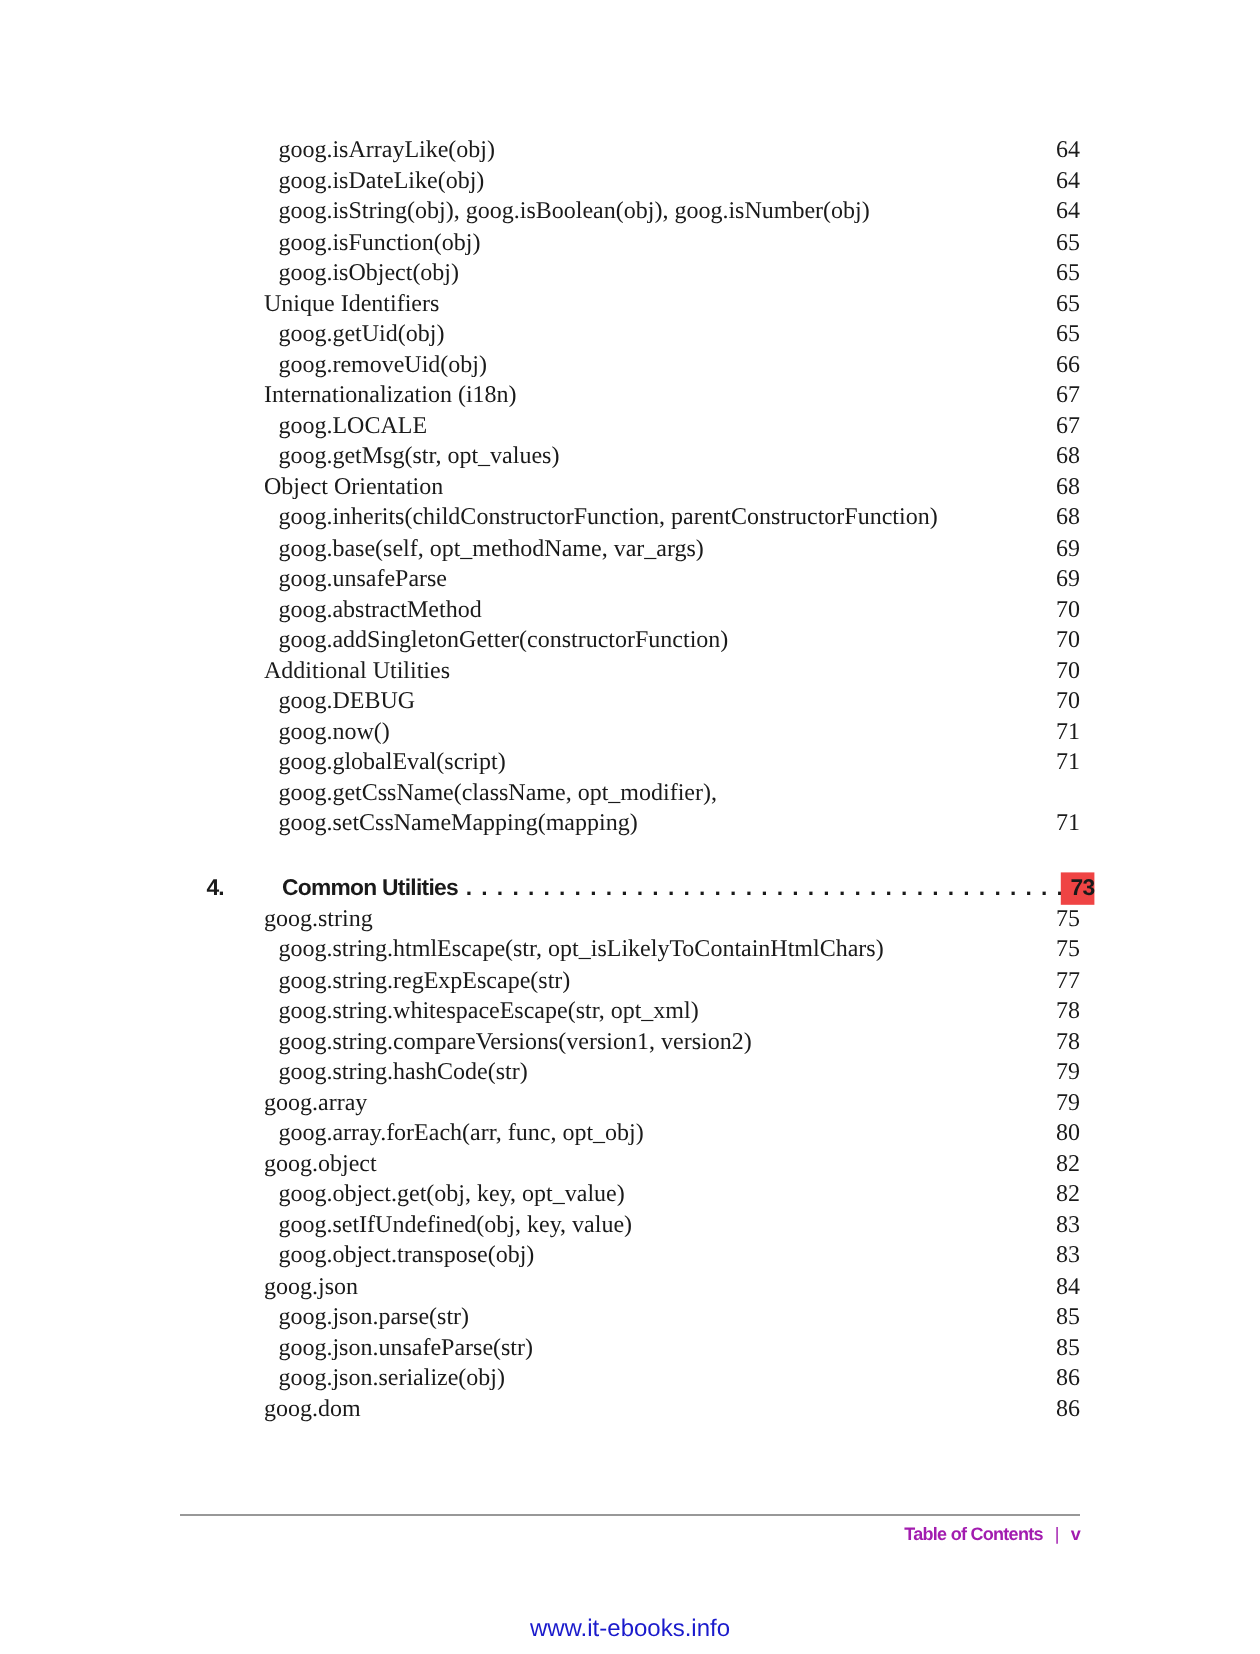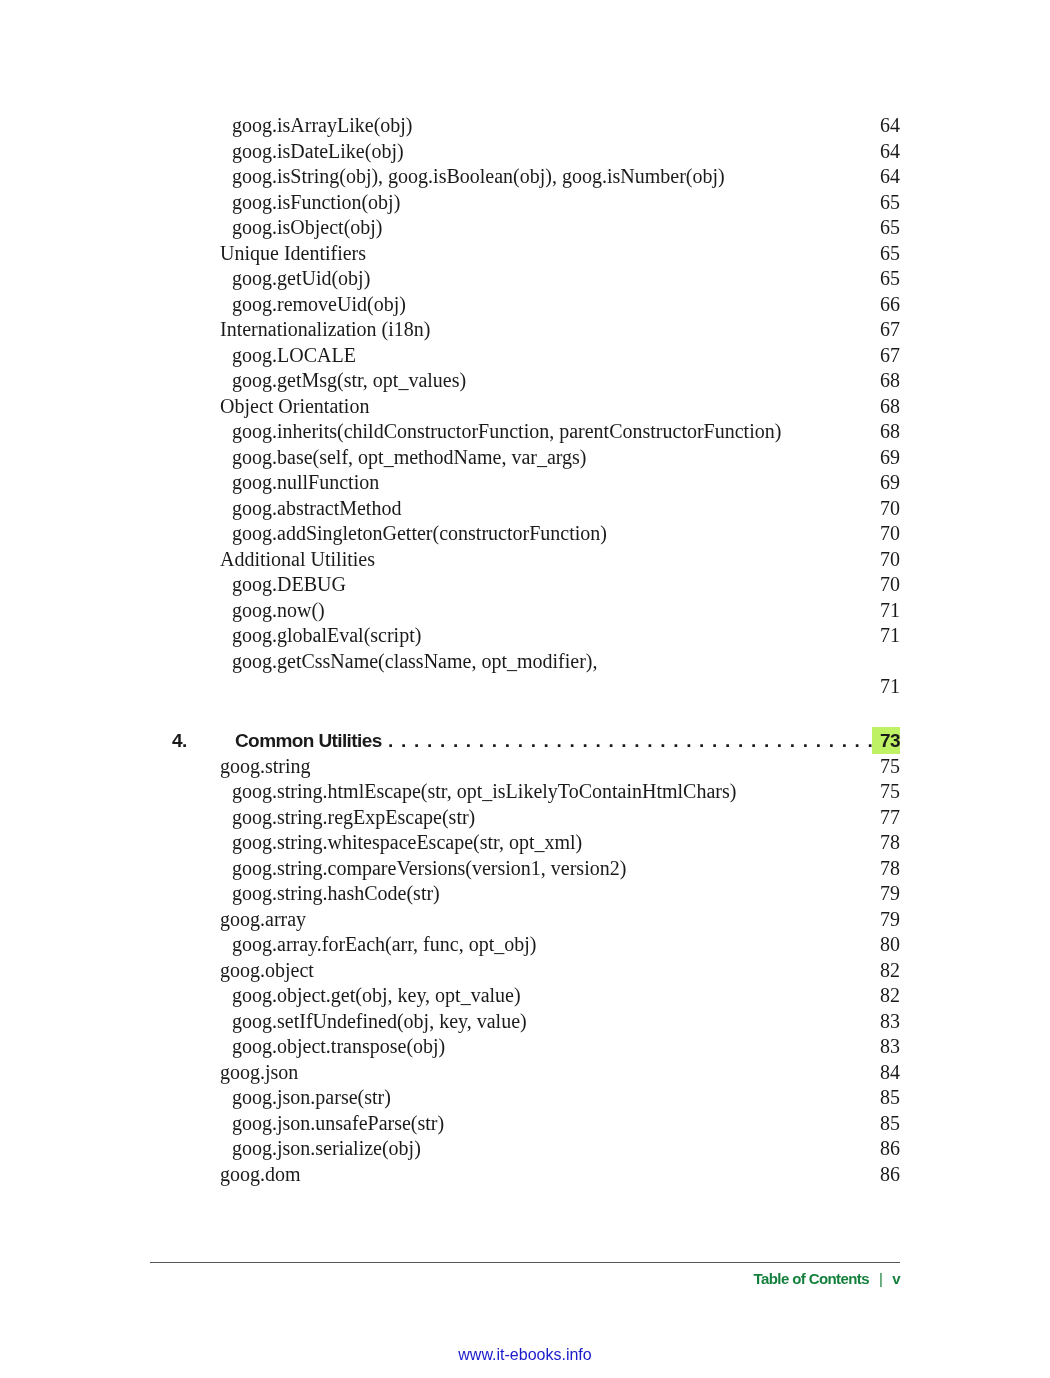--- a/index.html
+++ b/index.html
@@ -7,25 +7,25 @@
   .toc { position: absolute; left: 0; top: 113px; width: 1050px; }
   .row { position: relative; height: 25.5px; font-size: 20px; line-height: 25.5px; white-space: nowrap; }
   .row .txt { position: absolute; }
   .row.l1 .txt { left: 220px; }
   .row.l2 .txt { left: 232px; }
   .row .pg { position: absolute; right: 150px; margin-left: 44px; }
   .chapter { position: relative; height: 27px; margin-top: 27px; font-family: "Liberation Sans", sans-serif; font-weight: bold; font-size: 19px; line-height: 27px; transform-origin: left; letter-spacing: -0.6px; }
   .chapter .num { position: absolute; left: 172px; }
   .chapter .title { position: absolute; left: 207px; right: 150px; overflow: hidden; white-space: nowrap; margin-left: 28px; }
   .chapter .title::after { content: " . . . . . . . . . . . . . . . . . . . . . . . . . . . . . . . . . . . . . . . . . . . . . . . . . . . . . . . . . . . . . . . . . . . . . . . . . . . . . . . . . ."; letter-spacing: 1.2px; }
-  .chapter .pg { position: absolute; right: 150px; background: #bef264; padding-left: 8px; }
+  .chapter .pg { position: absolute; right: 138px; background: #ef4444; padding-left: 8px; }
   .rule { position: absolute; left: 150px; width: 750px; top: 1262px; border-top: 1px solid #555; }
-  .footer { position: absolute; right: 150px; top: 1270px; font-family: "Liberation Sans", sans-serif; font-weight: bold; font-size: 15px; letter-spacing: -0.6px; color: #15803d; }
+  .footer { position: absolute; right: 150px; top: 1270px; font-family: "Liberation Sans", sans-serif; font-weight: bold; font-size: 15px; letter-spacing: -0.6px; color: #a21caf; }
   .footer .sep { margin: 0 10px; font-weight: normal; }
-  .watermark { position: absolute; top: 1346px; left: 0; width: 1050px; text-align: center; font-family: "Liberation Sans", sans-serif; font-size: 16px; color: #1a1acc; }
+  .watermark { position: absolute; top: 1346px; left: 0; width: 1050px; text-align: center; font-family: "Liberation Sans", sans-serif; font-size: 20px; color: #1a1acc; }
 </style>
 </head>
 <body>
 
 <div class="toc">
   <div id="before">
       <div class="row l2">
         <span class="txt">goog.isArrayLike(obj)</span>
         <span class="pg">64</span>
       </div>
@@ -75,21 +75,21 @@
       </div>
       <div class="row l2">
         <span class="txt">goog.inherits(childConstructorFunction, parentConstructorFunction)</span>
         <span class="pg">68</span>
       </div>
       <div class="row l2">
         <span class="txt">goog.base(self, opt_methodName, var_args)</span>
         <span class="pg">69</span>
       </div>
       <div class="row l2">
-        <span class="txt">goog.nullFunction</span>
+        <span class="txt">goog.unsafeParse</span>
         <span class="pg">69</span>
       </div>
       <div class="row l2">
         <span class="txt">goog.abstractMethod</span>
         <span class="pg">70</span>
       </div>
       <div class="row l2">
         <span class="txt">goog.addSingletonGetter(constructorFunction)</span>
         <span class="pg">70</span>
       </div>
@@ -107,20 +107,21 @@
       </div>
       <div class="row l2">
         <span class="txt">goog.globalEval(script)</span>
         <span class="pg">71</span>
       </div>
       <div class="row l2">
         <span class="txt">goog.getCssName(className, opt_modifier),</span>
         <span class="pg"></span>
       </div>
       <div class="row l2">
+        <span class="txt">goog.setCssNameMapping(mapping)</span>
         <span class="pg">71</span>
       </div>
     </div>
   <div class="chapter">
     <span class="num">4.</span>
     <span class="title">Common Utilities</span>
     <span class="pg">73</span>
   </div>
   <div id="after">
       <div class="row l1">

